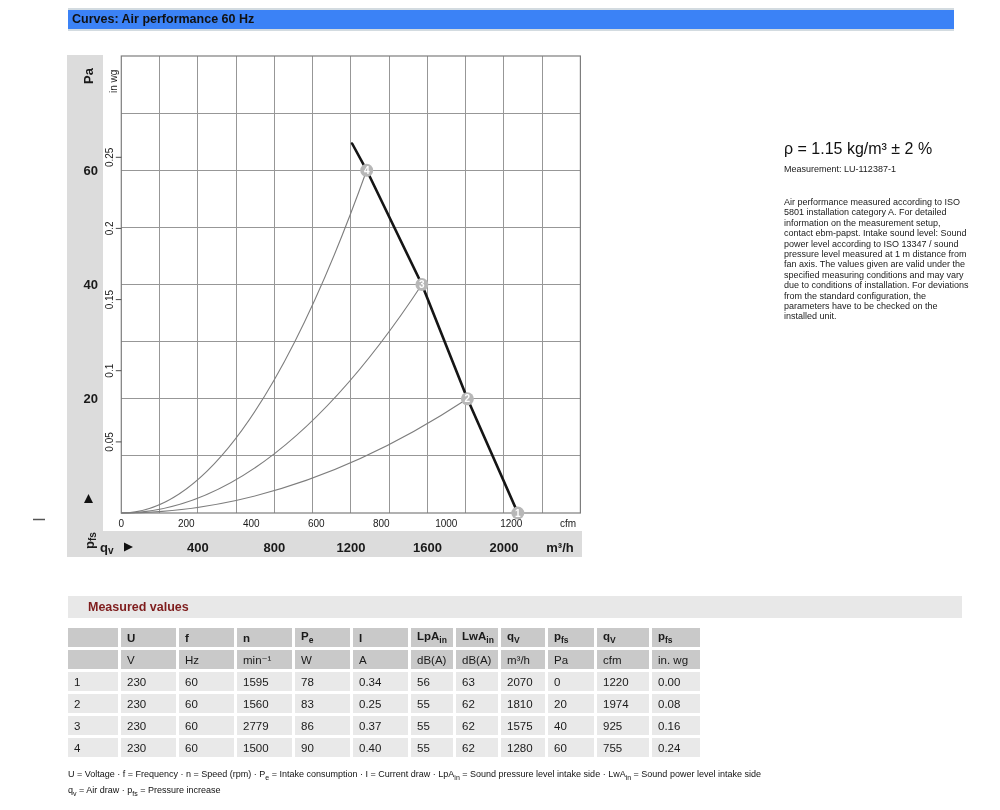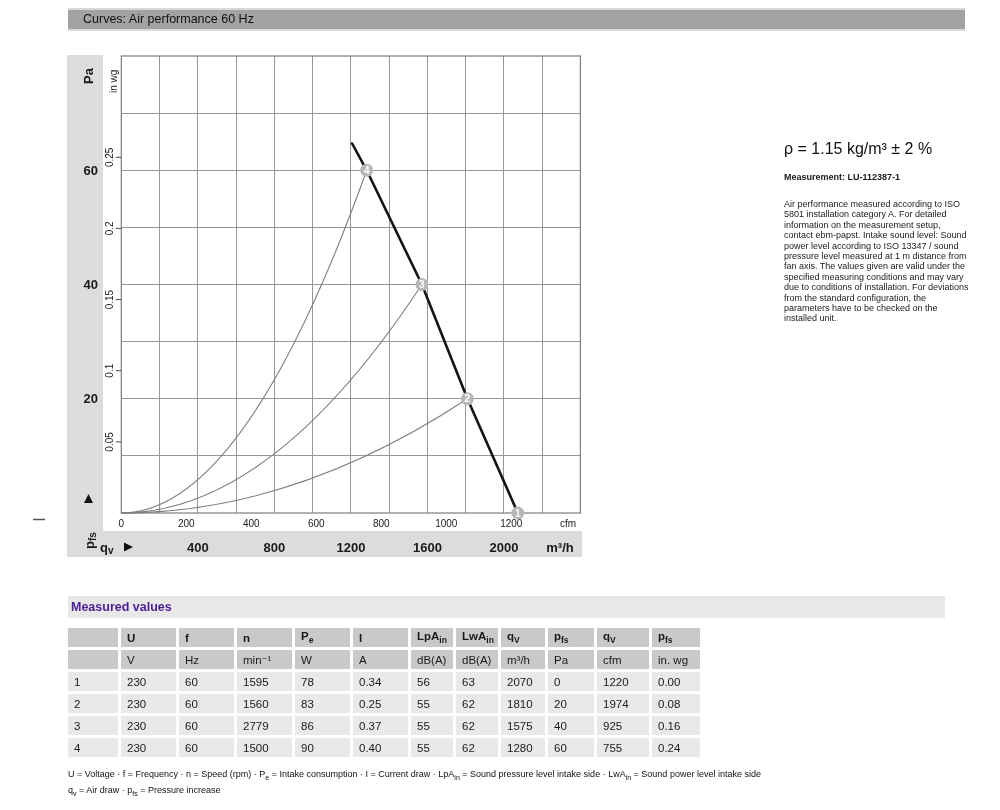--- a/index.html
+++ b/index.html
@@ -4,48 +4,48 @@
 <style>
   html,body{margin:0;padding:0;}
   body{
     width:1000px;height:810px;position:relative;background:#ffffff;
     font-family:"Liberation Sans","DejaVu Sans",sans-serif;color:#1a1a1a;
     -webkit-font-smoothing:antialiased;
   }
   .abs{position:absolute;}
   
   .title-bar{
-    left:68px;top:8px;width:882px;height:19px;background:#a3a3a3;
+    left:68px;top:8px;width:882px;height:19px;background:#3b82f6;
     border-top:2px solid #d3dbe0;border-bottom:2px solid #d3dbe0;
-    font-size:12.5px;font-weight:normal;line-height:19px;padding-left:15px;
+    font-size:12.5px;font-weight:bold;line-height:19px;padding-left:4px;
     box-sizing:content-box;color:#111;
   }
   .mv-bar{
     left:68px;top:596px;width:874px;height:22px;background:#e8e8e8;
-    font-size:12.5px;font-weight:bold;line-height:22px;padding-left:3px;color:#4c1d95;
+    font-size:12.5px;font-weight:bold;line-height:22px;padding-left:20px;color:#7f1d1d;
   }
   
   #chart-svg{left:0;top:0;width:620px;height:580px;}
   .grid{stroke:#979797;stroke-width:1;}
   .frame{stroke:#7d7d7d;stroke-width:1.2;fill:none;}
   .tick{stroke:#4a4a4a;stroke-width:1;}
   .syscurve{stroke:#7d7d7d;stroke-width:1.1;fill:none;}
   .fancurve{stroke:#151515;stroke-width:2.6;fill:none;stroke-linejoin:round;stroke-linecap:round;}
   text{fill:#1a1a1a;}
   .t10{font-size:10px;}
   .t13b{font-size:13px;font-weight:bold;}
   .marker-circle{fill:#b7b7b7;}
   .marker-num{fill:#ffffff;font-size:10px;font-weight:bold;text-anchor:middle;}
   .mid{text-anchor:middle;}
   .end{text-anchor:end;}
   
   .info{left:784px;top:140px;width:186px;}
   .density{font-size:16px;color:#111;}
-  .measurement{font-size:9px;margin-top:14px;font-weight:bold;}
-  .note{font-size:9px;line-height:10.4px;margin-top:17px;text-align:left;}
+  .measurement{font-size:9px;margin-top:6px;}
+  .note{font-size:9px;line-height:10.4px;margin-top:23px;text-align:left;}
   
   .mv-table{left:65px;top:625px;border-collapse:separate;border-spacing:3px;}
   .mv-table td{
     height:19px;padding:0 2px 0 6px;font-size:11.5px;background:#e9e9e9;
     vertical-align:middle;white-space:nowrap;
   }
   .mv-table tr.hdr td{background:#c9c9c9;font-weight:bold;}
   .mv-table tr.unit td{background:#c9c9c9;}
   .mv-table sub{font-size:8.5px;}
   

